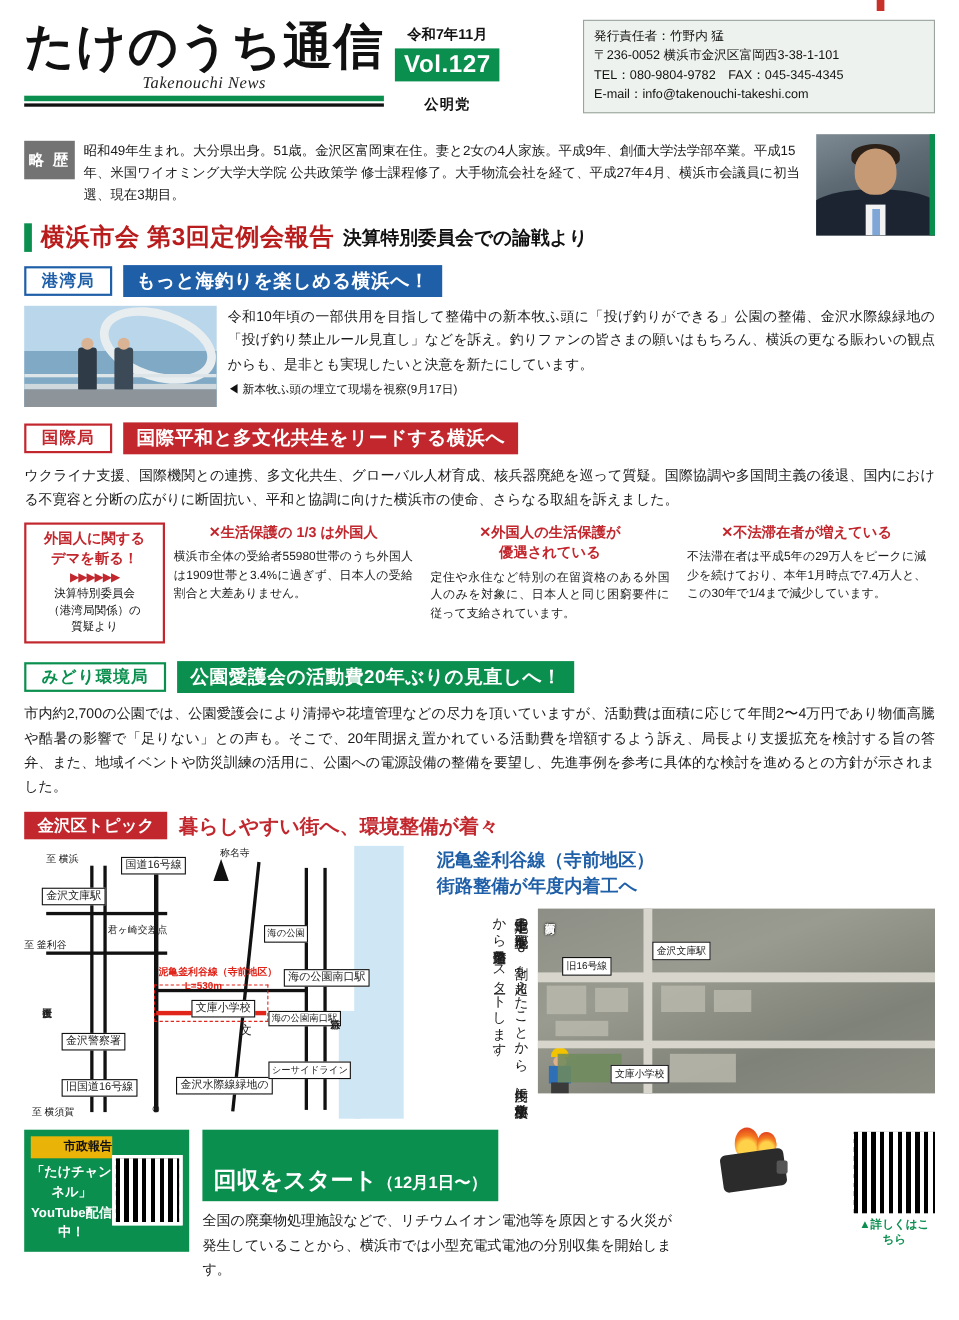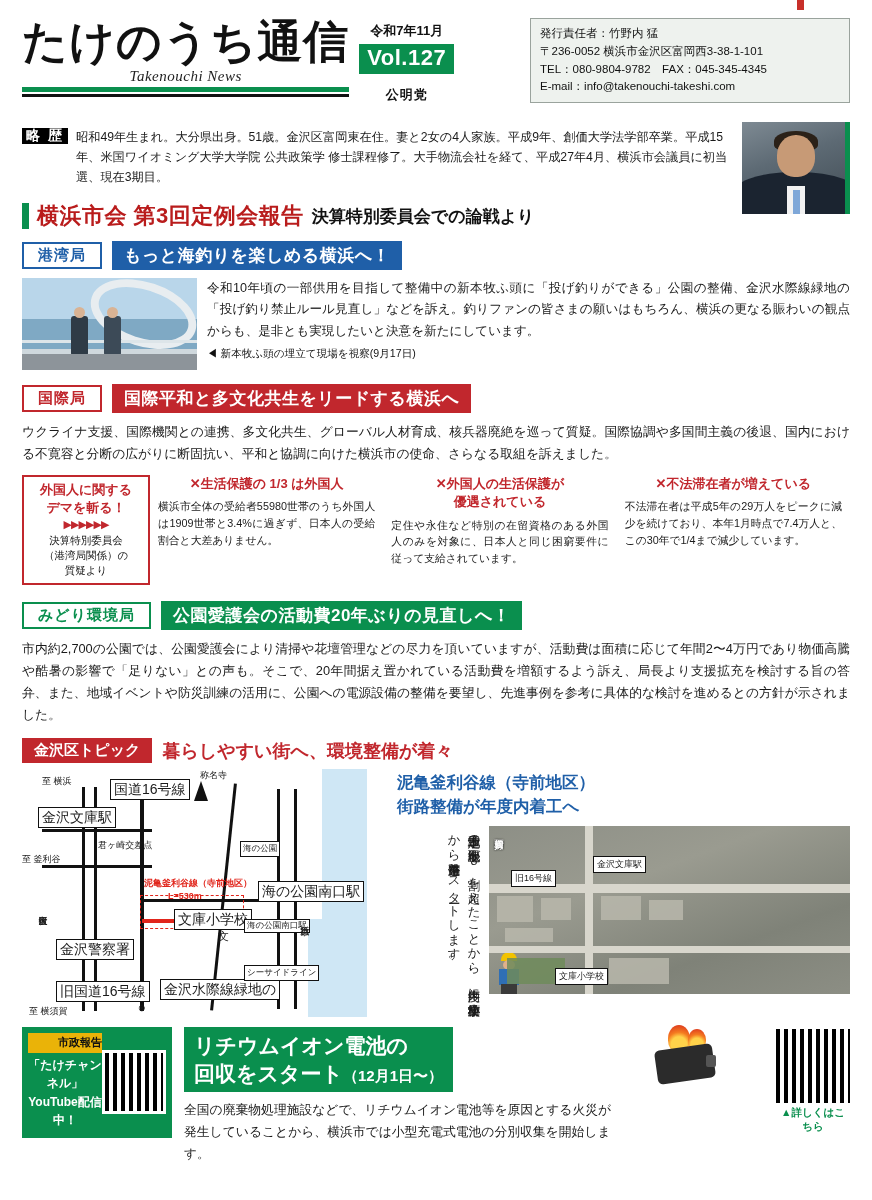--- a/index.html
+++ b/index.html
@@ -56,21 +56,21 @@
     font-size: 11.5px;
     line-height: 1.55;
     padding: 6px 9px;
     width: 320px;
     color:#111;
   }
 
   
   .profile { position:relative; margin: 6px 22px 0 22px; display:flex; }
   .profile-label {
-    flex:0 0 auto; width: 46px; height: 16px; background:#000000; color:#fff;
+    flex:0 0 auto; width: 46px; height: 35px; background:#737373; color:#fff;
     font-weight:bold; font-size: 14px; display:flex; align-items:center; justify-content:center;
     letter-spacing: 2px; margin-right: 8px;
   }
   .profile-text {
     font-size: 12.2px; line-height: 1.62; flex: 1 1 auto; padding-right: 120px;
   }
   .photo-face {
     position:absolute; right: 0; top: -6px; width: 108px; height: 92px;
     background: linear-gradient(160deg,#7e8a93 0%,#5d6a74 40%,#3f4a52 100%);
     overflow:hidden; border: 0;
@@ -187,21 +187,21 @@
   .map-area { margin: 6px 22px 0 22px; display:flex;gap:20px; }
   .map {
     position:relative; width: 345px; height: 248px; background:#fff; border:0;
     font-size: 9px;
   }
   .map .road { position:absolute; background:#111; }
   .map .water { position:absolute; background:#cfe7f5; }
   .map .redline { position:absolute; background:#e1251b; height:4px; }
   .map .lbl {
     position:absolute; border:1px solid #111; background:#fff; padding:1px 3px;
-    font-size: 14px; white-space:nowrap; line-height:1.2;
+    font-size: 10px; white-space:nowrap; line-height:1.2;
   }
   .map .plain { position:absolute; font-size:9px; white-space:nowrap; background:transparent; }
   .map .compass {
     position:absolute; width:0; height:0; border-left:7px solid transparent;
     border-right:7px solid transparent; border-bottom:20px solid #111;
   }
   .map .station {
     position:absolute; border:1px solid #111; background:#fff; font-size:8.5px; padding:1px 2px;
     white-space:nowrap;
   }
@@ -499,21 +499,21 @@
       </div>
     </div>
     <div class="bat-right">
       <div class="bat-icon">
         <div class="flame1"></div>
           <div class="flame2"></div>
           <div class="cell"></div>
           <div class="cap"></div>
       </div>
       <div class="bat-head">
-        <span>リチウムイオン電池の</span><br>
+        <br>
         <span>回収をスタート</span><span class="sm">（12月1日〜）</span>
       </div>
       <div class="bat-body">全国の廃棄物処理施設などで、リチウムイオン電池等を原因とする火災が発生していることから、横浜市では小型充電式電池の分別収集を開始します。</div>
       <div class="qr-right">
         <div class="qrb"></div>
         <div class="cap2">▲詳しくはこちら</div>
       </div>
     </div>
   </div>
 

